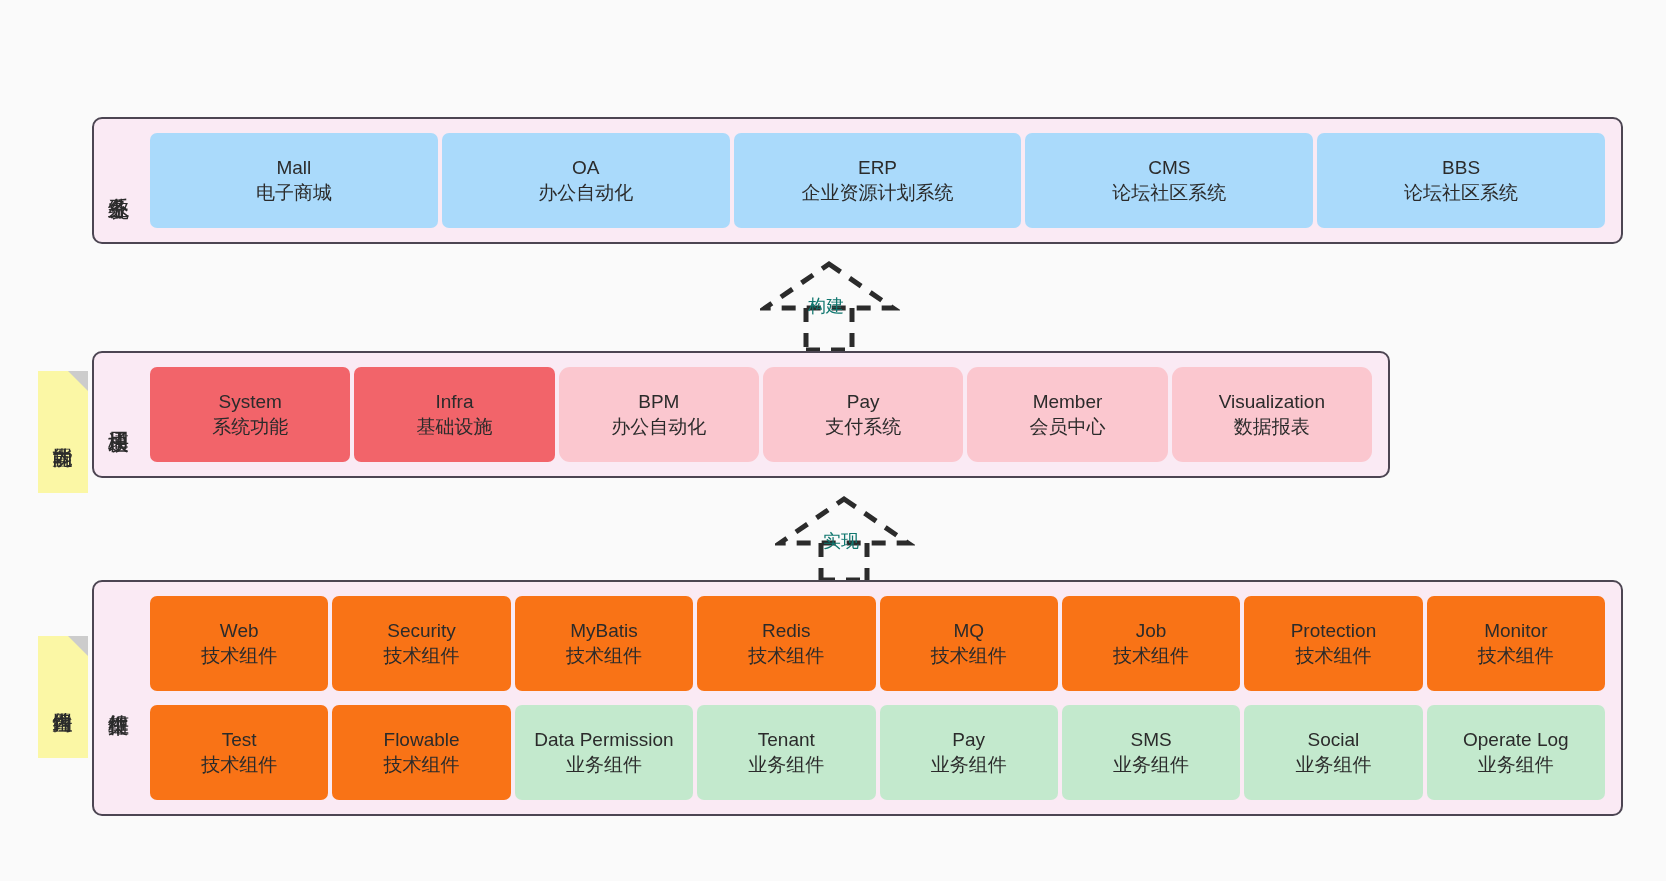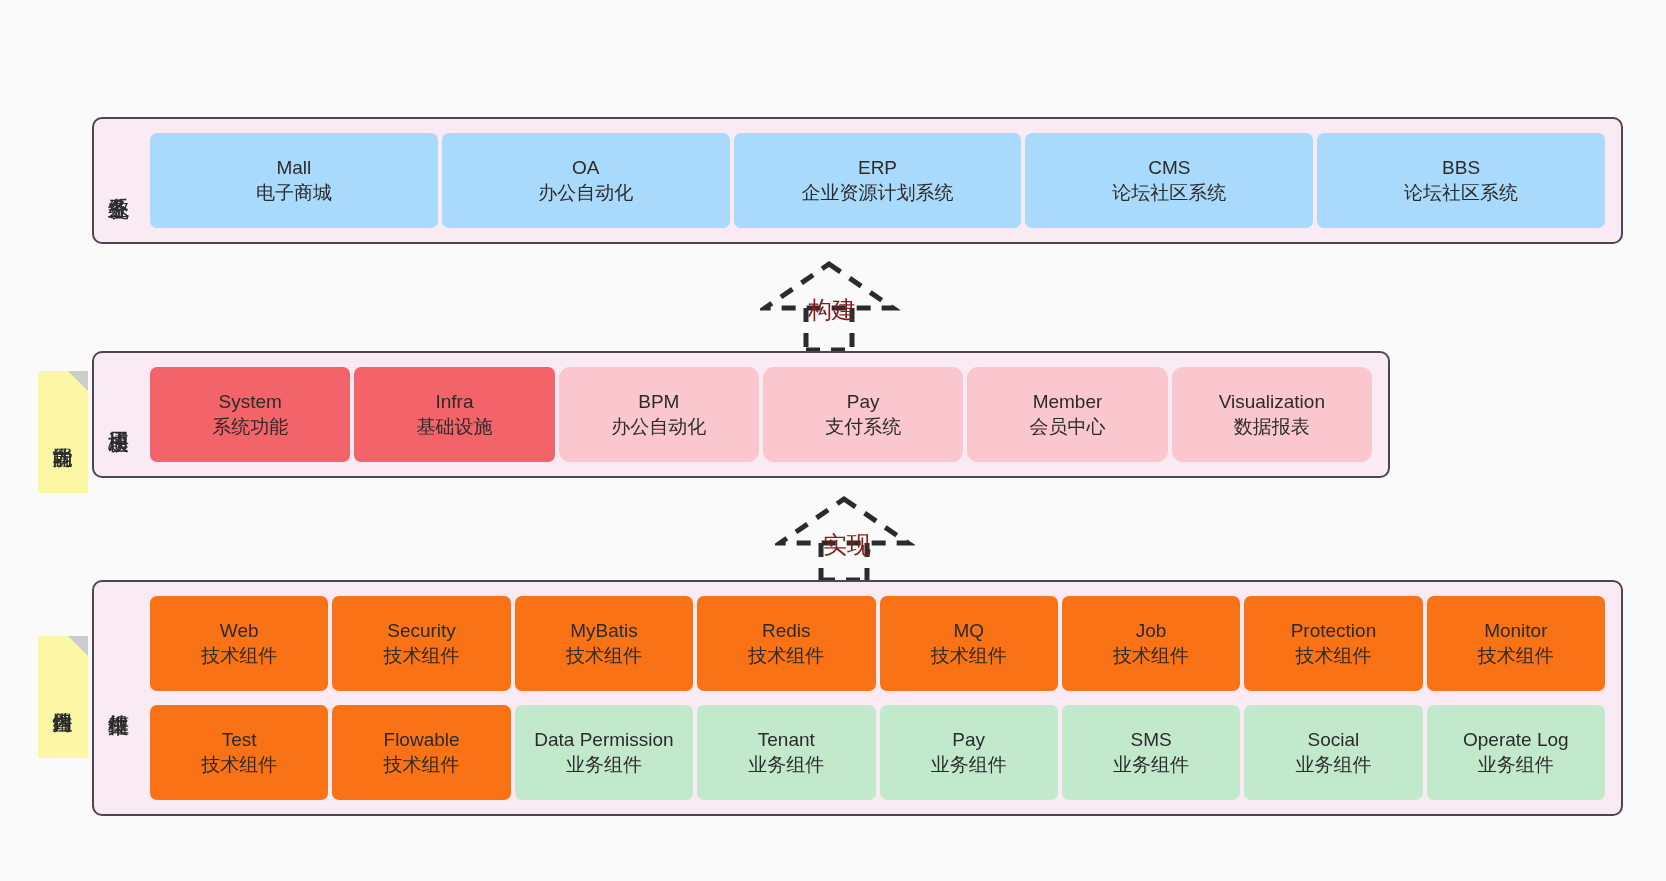--- a/index.html
+++ b/index.html
@@ -115,22 +115,22 @@
     clip-path: polygon(0 0, 100% 100%, 100% 0);
   }
 
   
   .connector {
     position: absolute;
   }
   .connector svg { display: block; }
   .connector-label {
     position: absolute;
-    font-size: 24px;
-    color: #7f1d1d;
+    font-size: 18px;
+    color: #0f766e;
     background: transparent;
     white-space: nowrap;
   }
 </style>
 </head>
 <body>
 
 <div class="canvas">
 
   <div class="layer" style="left:92px; top:117px; width:1531px; height:127px;">

